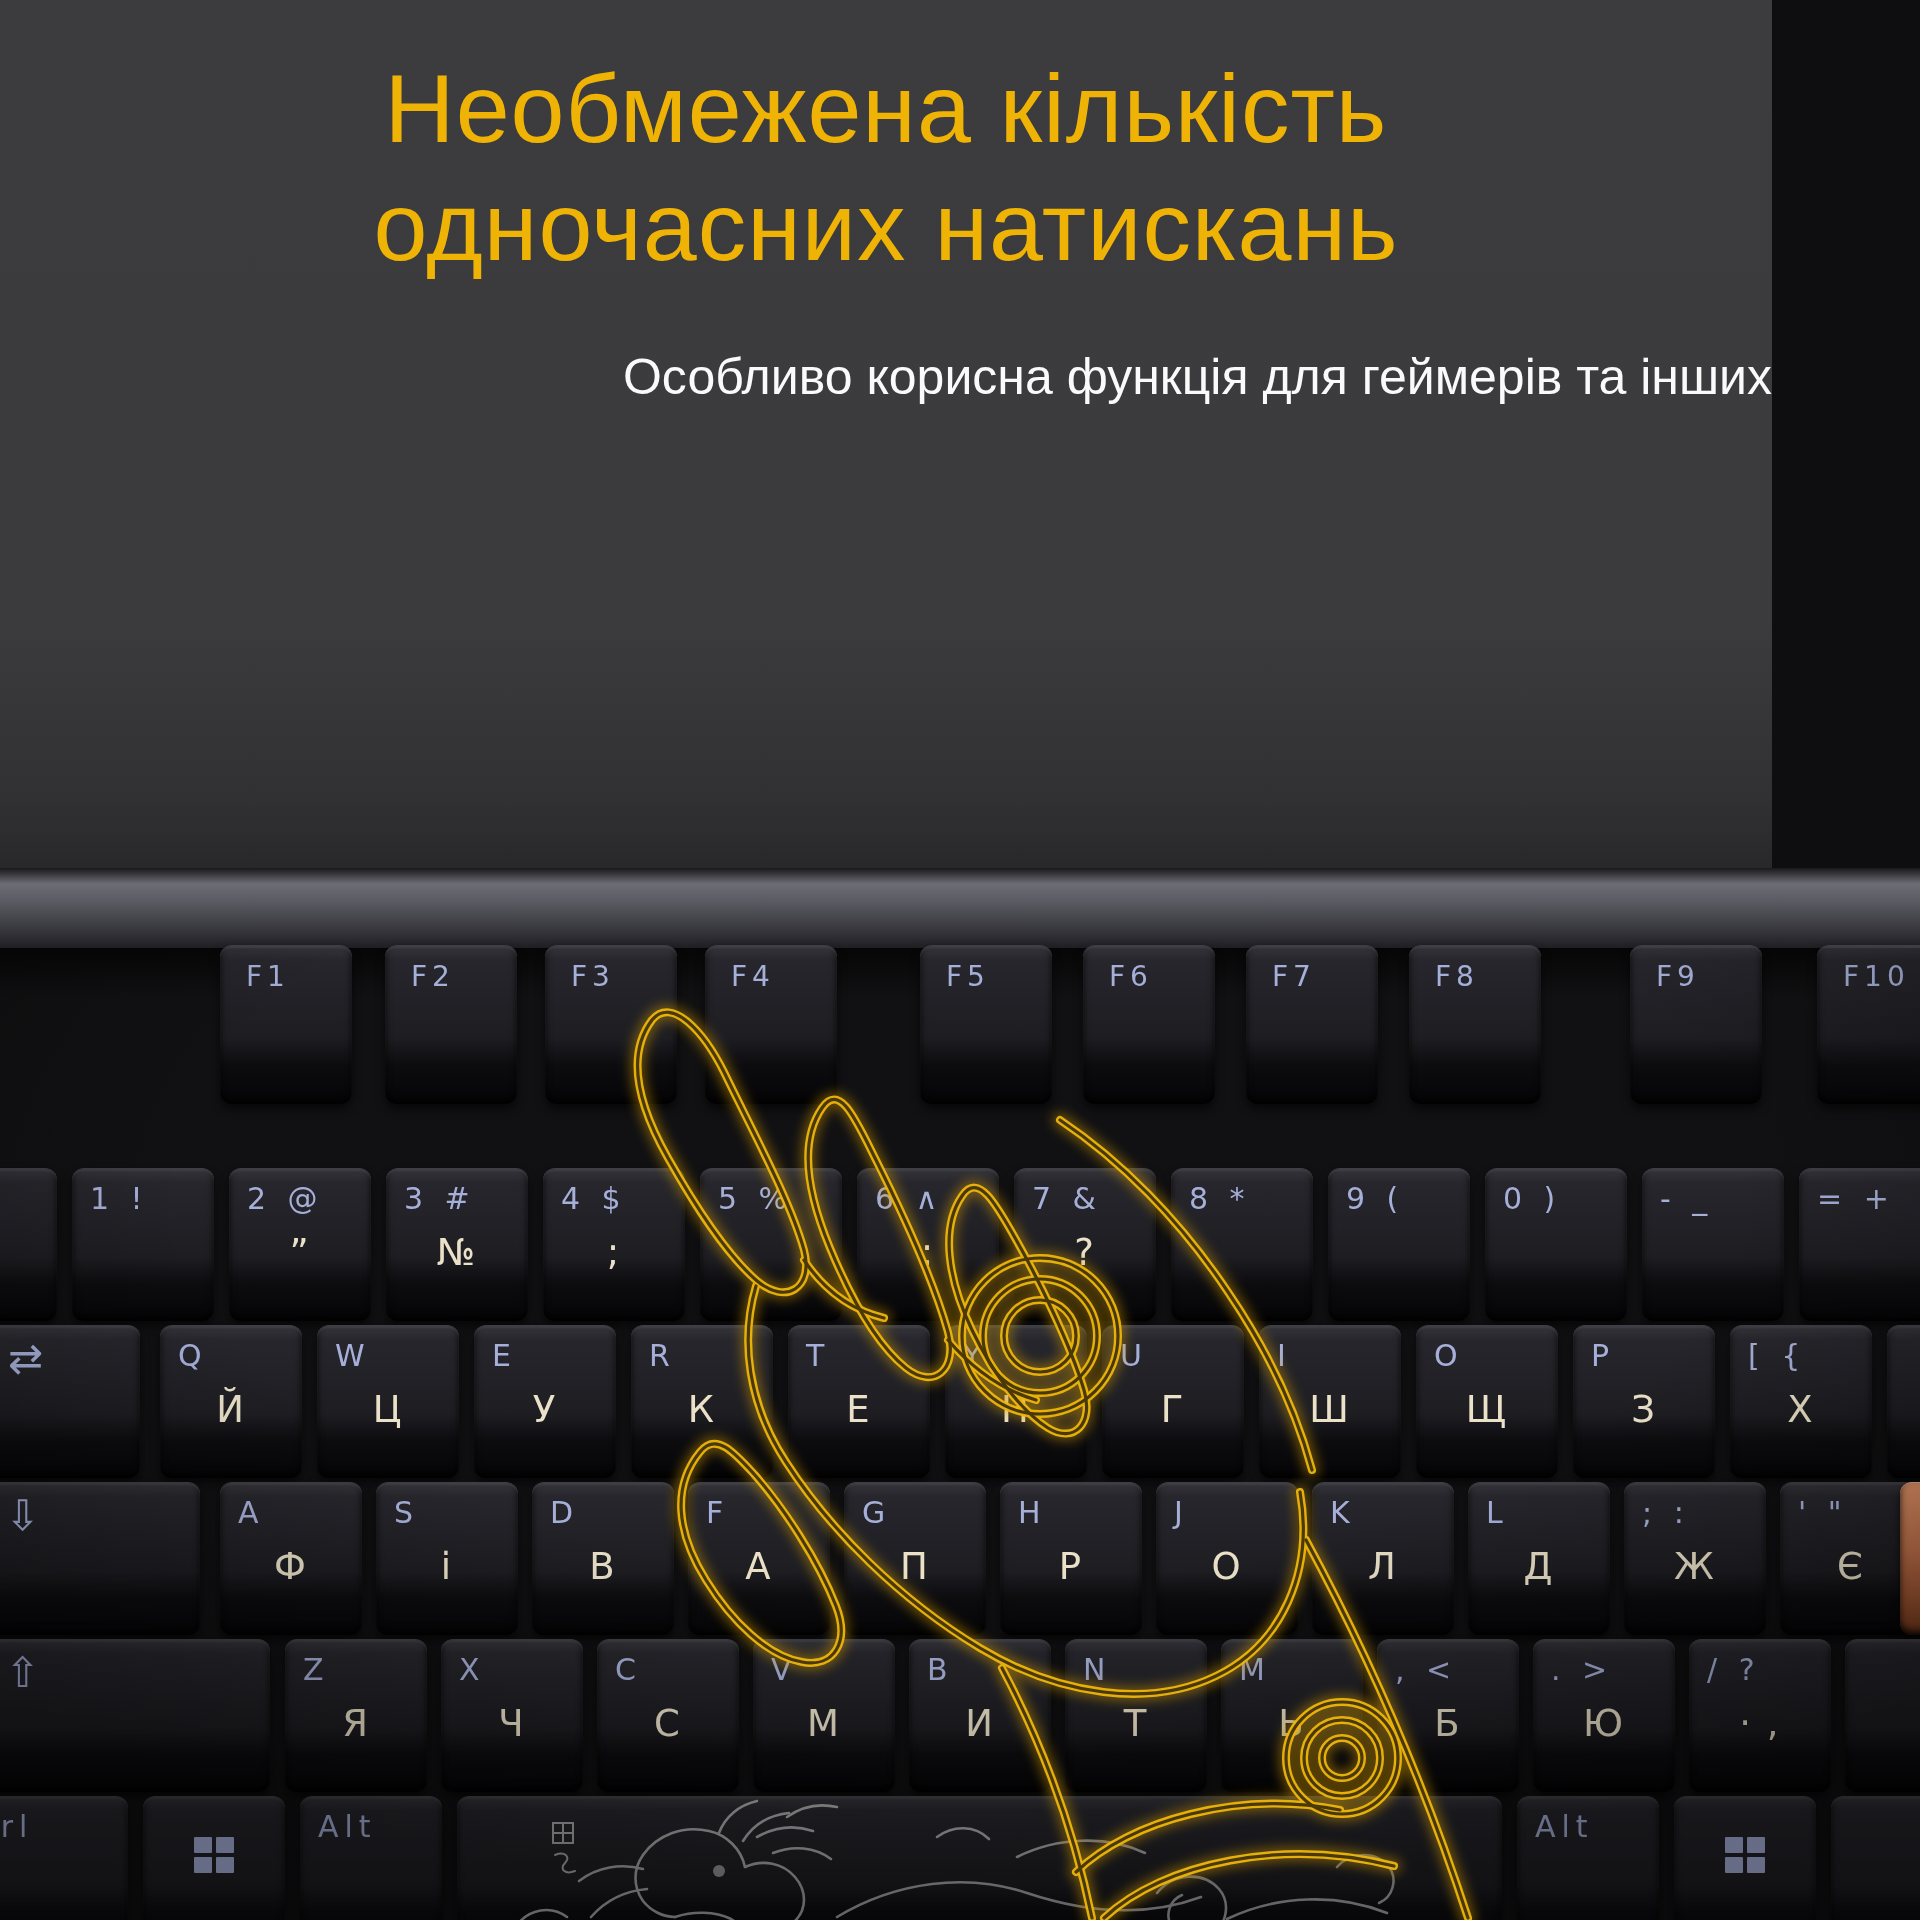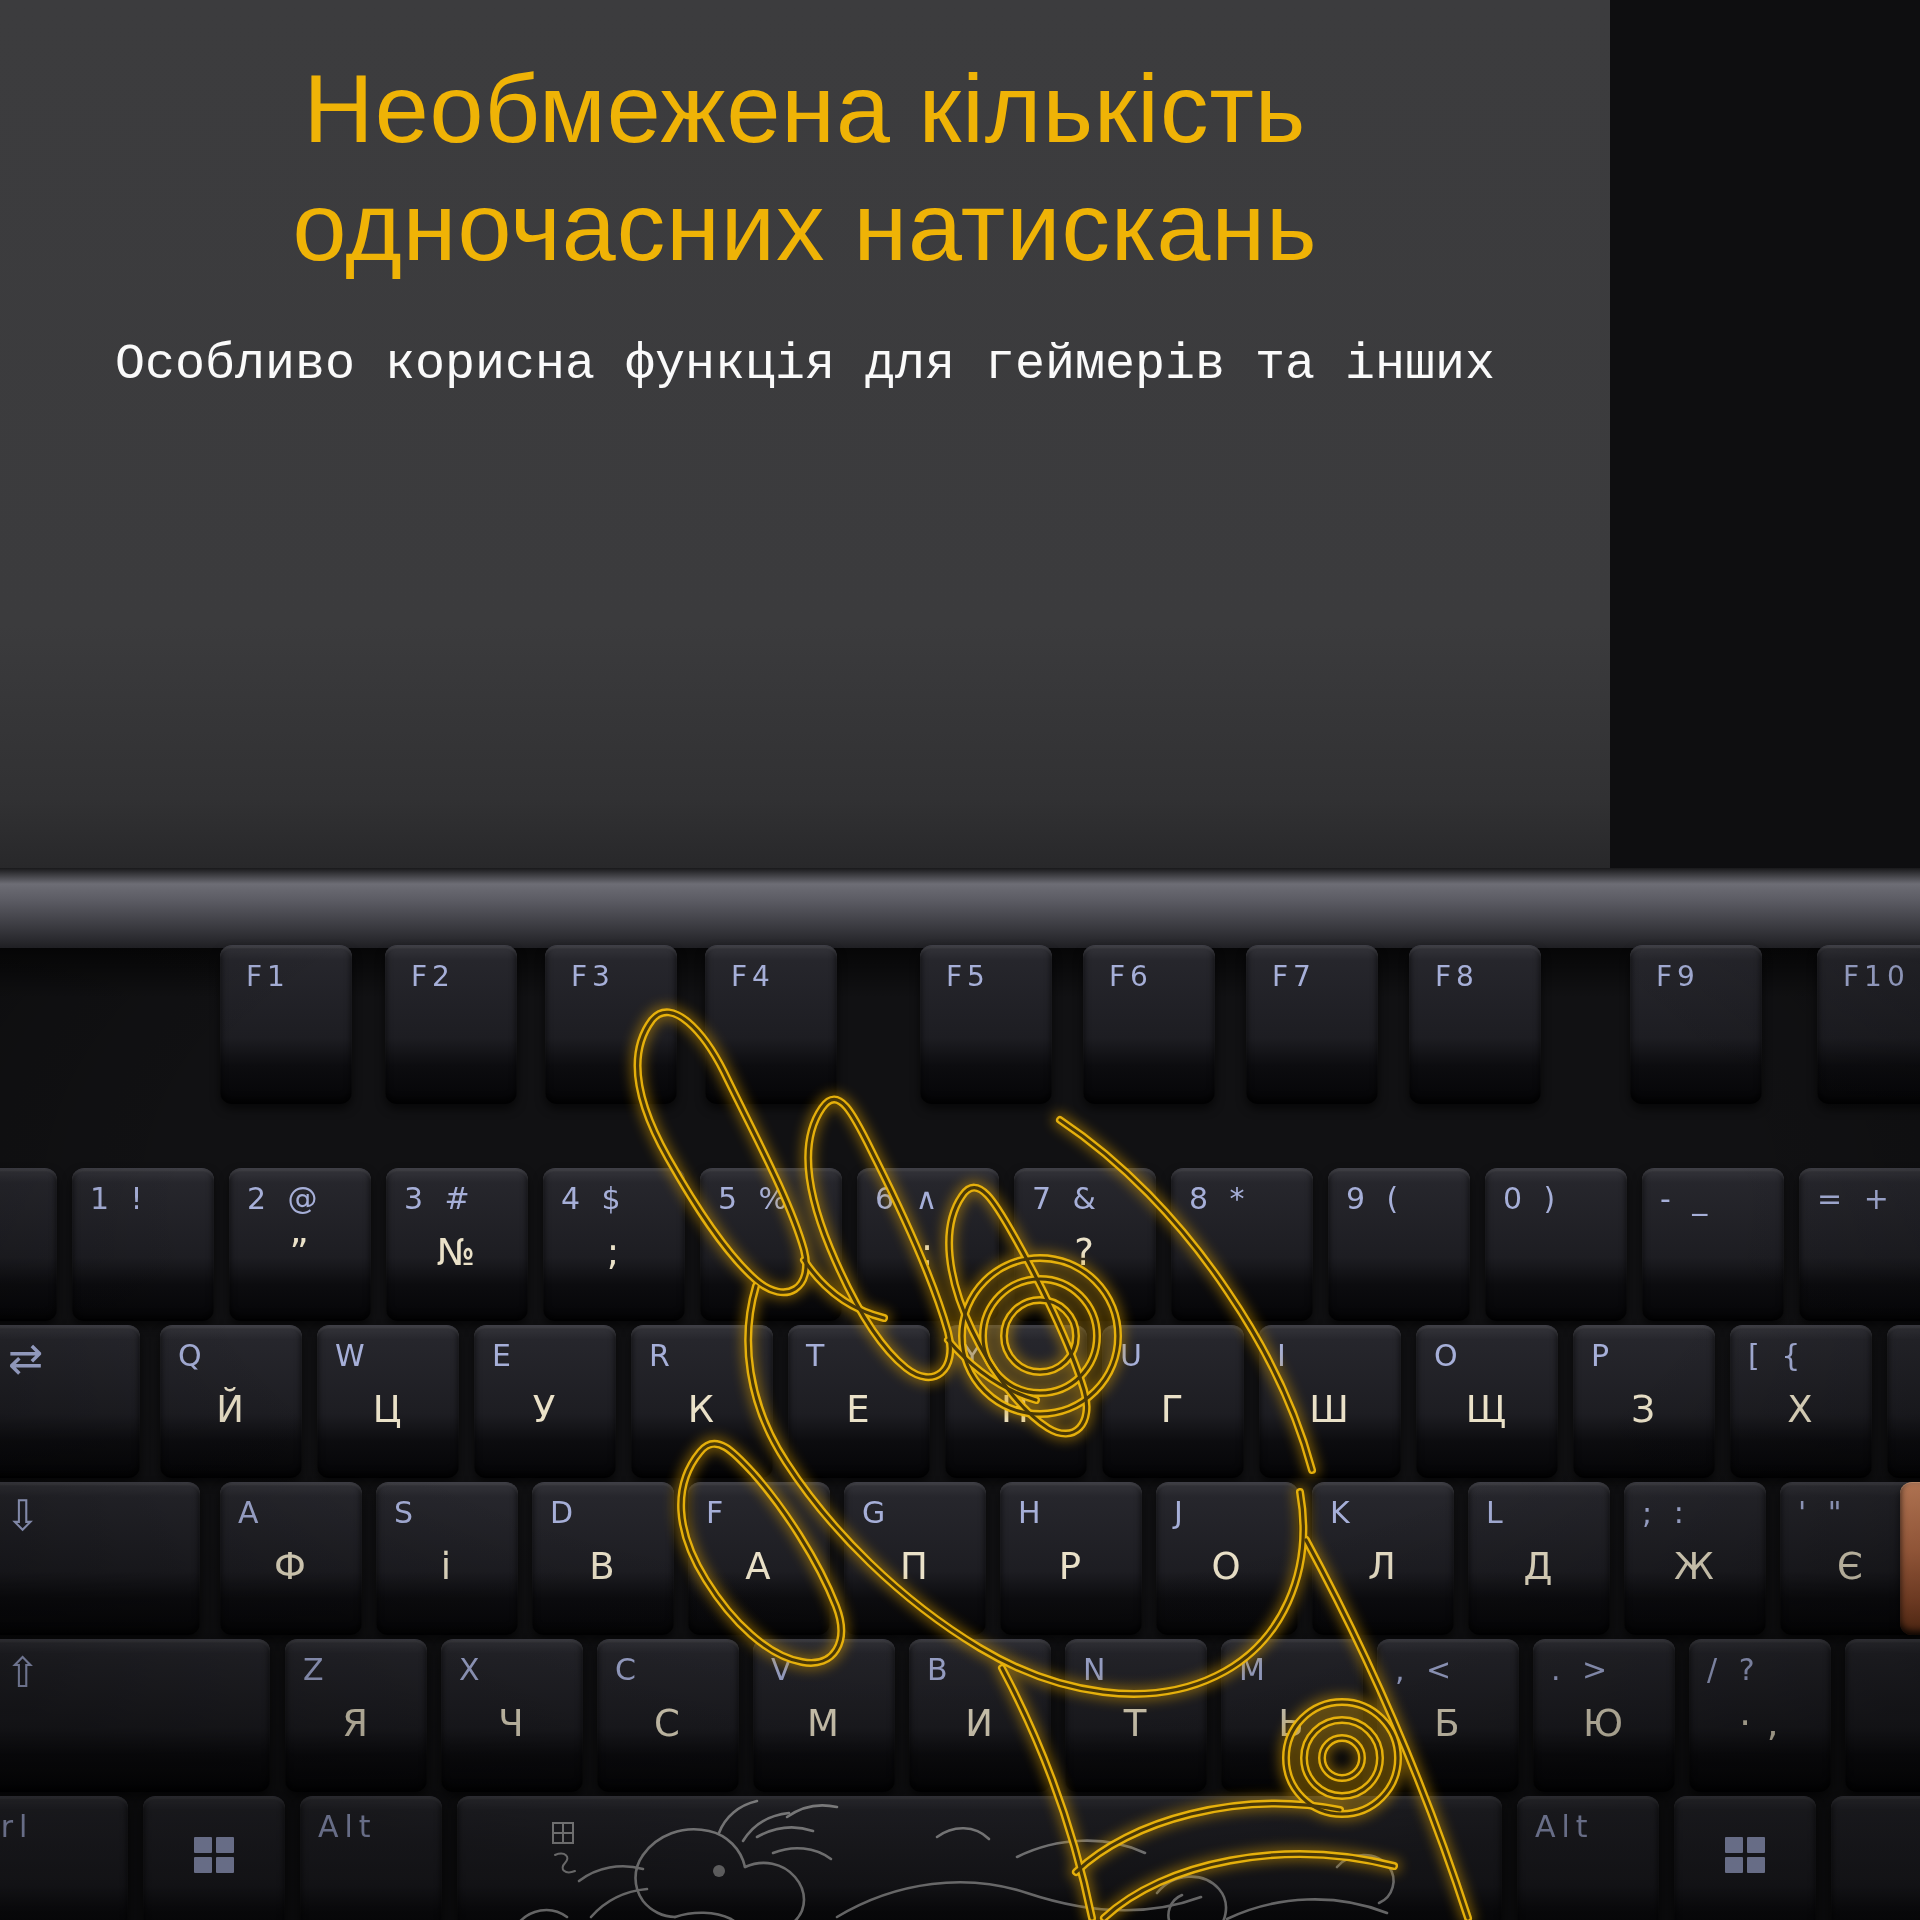--- a/index.html
+++ b/index.html
@@ -3,36 +3,37 @@
 <meta charset="utf-8">
 <style>
   html,body{margin:0;padding:0;}
   body{
     width:1920px;height:1920px;overflow:hidden;position:relative;
     background:#0e0e10;
     font-family:"DejaVu Sans", sans-serif;
   }
   
   .hero{
-    position:absolute;left:0;top:0;width:1610px;height:868px;
+    position:absolute;left:0;top:0;width:1772px;height:868px;
     background:linear-gradient(180deg,#3c3c3e 0%,#3b3b3d 72%,#313133 92%,#28282a 100%);
     text-align:center;z-index:1;
   }
   .hero-title{
     padding-top:50px;
     font-family:"Liberation Sans","DejaVu Sans",sans-serif;
     font-size:97px;line-height:1.22;font-weight:400;letter-spacing:1px;
     color:var(--accent,#efb306);
   }
   .hero-title div{white-space:nowrap;}
   .hero-subtitle{
-    margin-top:44px;
-    font-family:Liberation Mono, monospace;
+    margin-top:56px;
+    font-family:Liberation Sans, sans-serif;
     font-size:50px;line-height:1.37;font-weight:400;
     color:var(--subtitle,#fafafa);
+    text-align:right;
   }
   .hero-subtitle div{white-space:nowrap;}
   
   .kb-bezel{
     position:absolute;left:0;top:868px;width:1920px;height:80px;z-index:1;
     background:linear-gradient(180deg,#19191b 0%,#6d6d75 20%,#5a5a62 42%,#3c3c42 72%,#1f1f23 100%);
   }
   .kb-deck{
     position:absolute;left:0;top:948px;width:1920px;height:972px;z-index:1;
     background:#111113;

